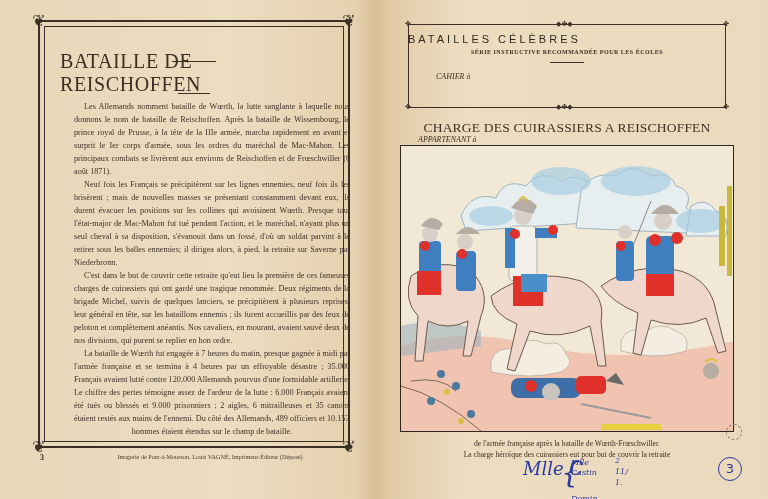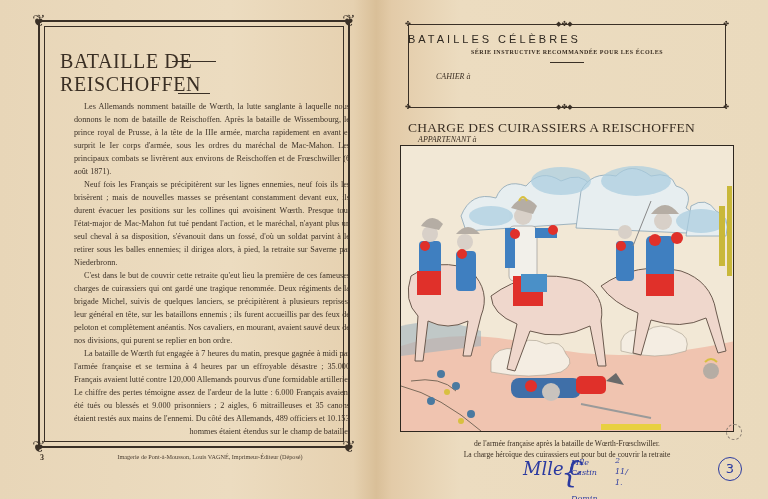--- a/index.html
+++ b/index.html
@@ -15,33 +15,33 @@
     .frame-inner { position: absolute; left: 44px; top: 26px; width: 300px; height: 416px; border: 1px solid #3a3026; }
     .corner { position: absolute; width: 18px; height: 18px; font-size: 16px; line-height: 18px; color: #3a3026; text-align: center; }
     .c-tl { left: 30px; top: 12px; } .c-tr { left: 340px; top: 12px; }
     .c-bl { left: 30px; top: 438px; } .c-br { left: 340px; top: 438px; }
 
     .series { position: absolute; left: 60px; top: 49px; width: 268px; text-align: center; font-size: 9px; font-weight: bold; letter-spacing: 0.3px; }
     .rule-short { position: absolute; height: 1px; background: #3a3026; }
     .title { position: absolute; left: 60px; top: 50px; width: 268px; text-align: left; font-size: 20px; letter-spacing: 0.6px; color: #3a2f24; }
     .body-text { position: absolute; left: 74px; top: 100px; width: 276px; font-size: 8.2px; line-height: 13px; text-align: justify; color: #3d3228; }
     .body-text p { text-indent: 10px; margin-bottom: 0; }
-    .body-text p.last { text-align: right; text-indent: 0; font-family: Liberation Serif, serif; }
+    .body-text p.last { text-align: center; text-indent: 0; font-family: Liberation Serif, serif; }
     .page-num { position: absolute; left: 40px; top: 453px; font-size: 8px; font-weight: bold; }
     .imprint { position: absolute; left: 80px; top: 453px; width: 260px; text-align: center; font-size: 6.2px; color: #4a3e32; }
 
     
     .right-page { position: absolute; left: 388px; top: 0; width: 380px; height: 499px; }
     .cover-box { position: absolute; left: 20px; top: 24px; width: 318px; height: 84px; border-top: 1px solid #3a3026; border-bottom: 1px solid #3a3026; }
     .cover-box .side { position: absolute; top: 0; bottom: 0; width: 1px; background: #3a3026; }
     .cover-box .orn { position: absolute; font-size: 7px; color: #3a3026; line-height: 7px; }
     .cover-title { position: absolute; left: 0; top: 8px; width: 100%; text-align: left; font-family: "Liberation Sans", "DejaVu Sans", sans-serif; font-size: 11px; letter-spacing: 3px; color: #2f2820; }
     .cover-sub { position: absolute; left: 0; top: 24px; width: 100%; text-align: center; font-size: 6px; font-weight: bold; letter-spacing: 0.5px; }
     .cover-field { position: absolute; font-size: 8px; font-style: italic; color: #3a2e22; }
-    .plate-title { position: absolute; left: 20px; top: 120px; width: 318px; text-align: left; font-size: 13.5px; letter-spacing: 0.2px; color: #3a2f24; }
+    .plate-title { position: absolute; left: 20px; top: 120px; width: 318px; text-align: center; font-size: 13.5px; letter-spacing: 0.2px; color: #3a2f24; }
 
     .illustration { position: absolute; left: 12px; top: 145px; width: 334px; height: 287px; border: 1px solid #2e271f; background: #f0e5d2; overflow: hidden; }
     .illustration svg { display: block; }
 
     .caption { position: absolute; left: 12px; top: 439px; width: 334px; text-align: center; font-size: 7.6px; line-height: 10.5px; color: #3a2e22; }
     .hand-note { position: absolute; left: 135px; top: 458px; font-family: "DejaVu Serif", serif; font-style: italic; color: #2b3aa0; }
     .hand-note .name { position: absolute; left: 0; top: 0; font-size: 18px; white-space: nowrap; }
     .hand-note .brace { position: absolute; left: 38px; top: -1px; font-size: 30px; line-height: 30px; }
     .hand-note .row { position: absolute; left: 48px; font-size: 8px; white-space: nowrap; }
     .hand-note .val { position: absolute; left: 92px; font-size: 8px; }

